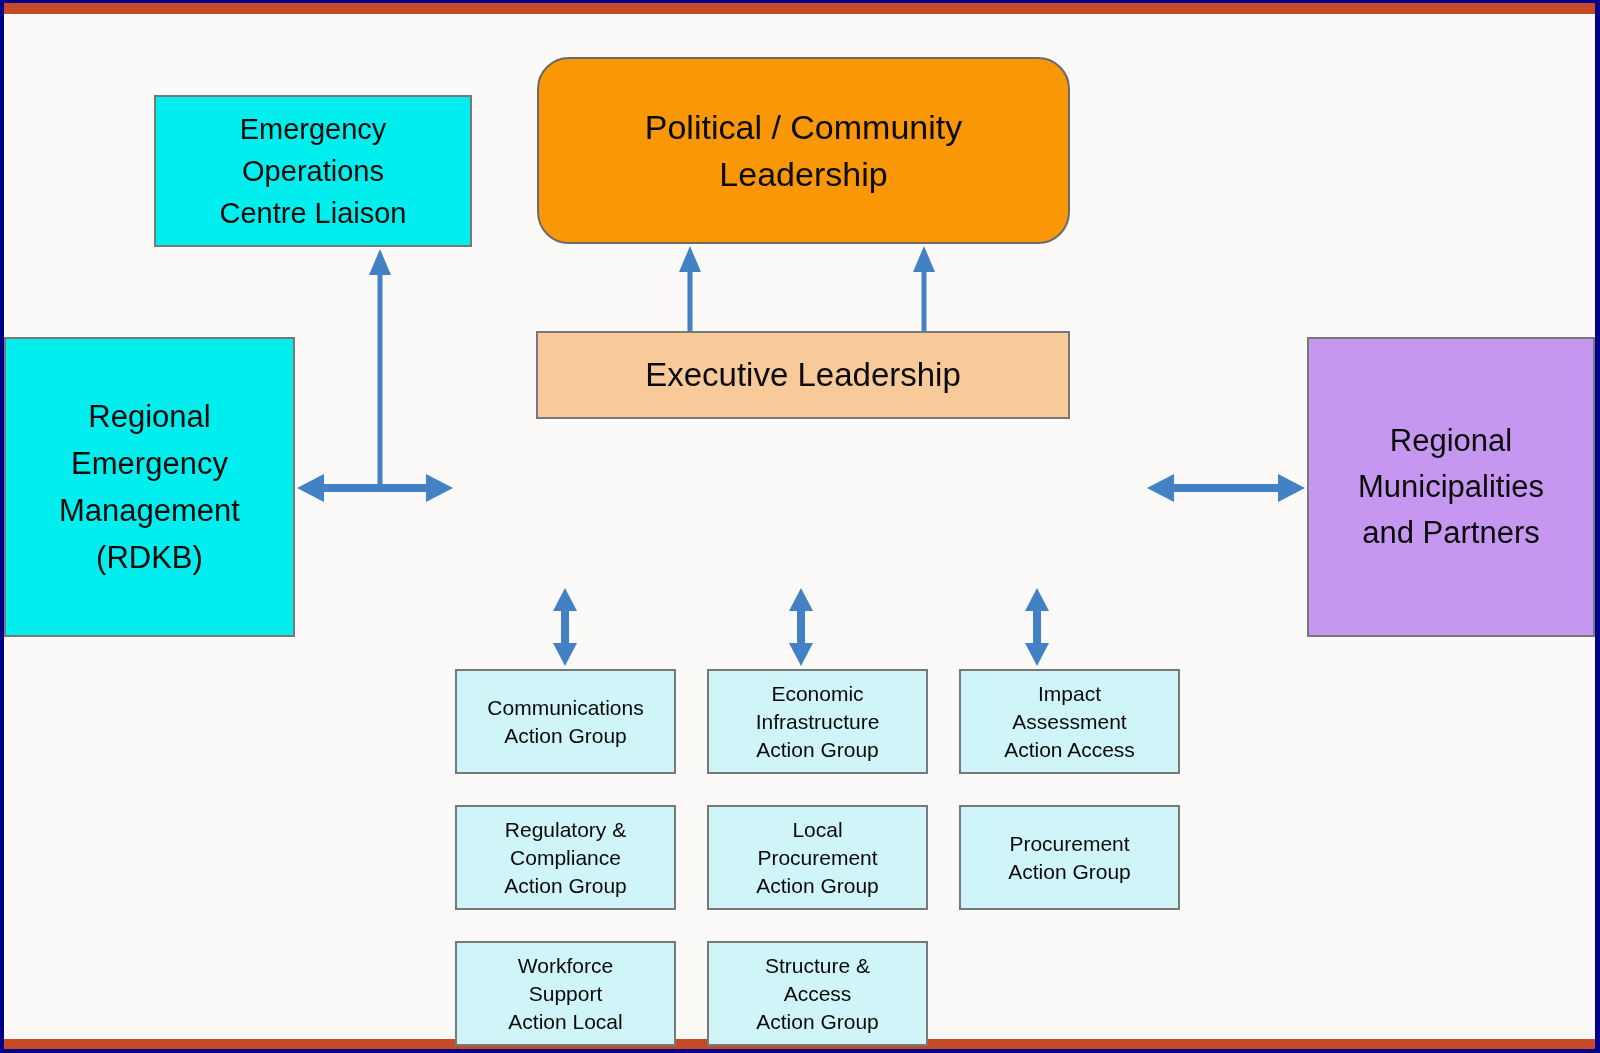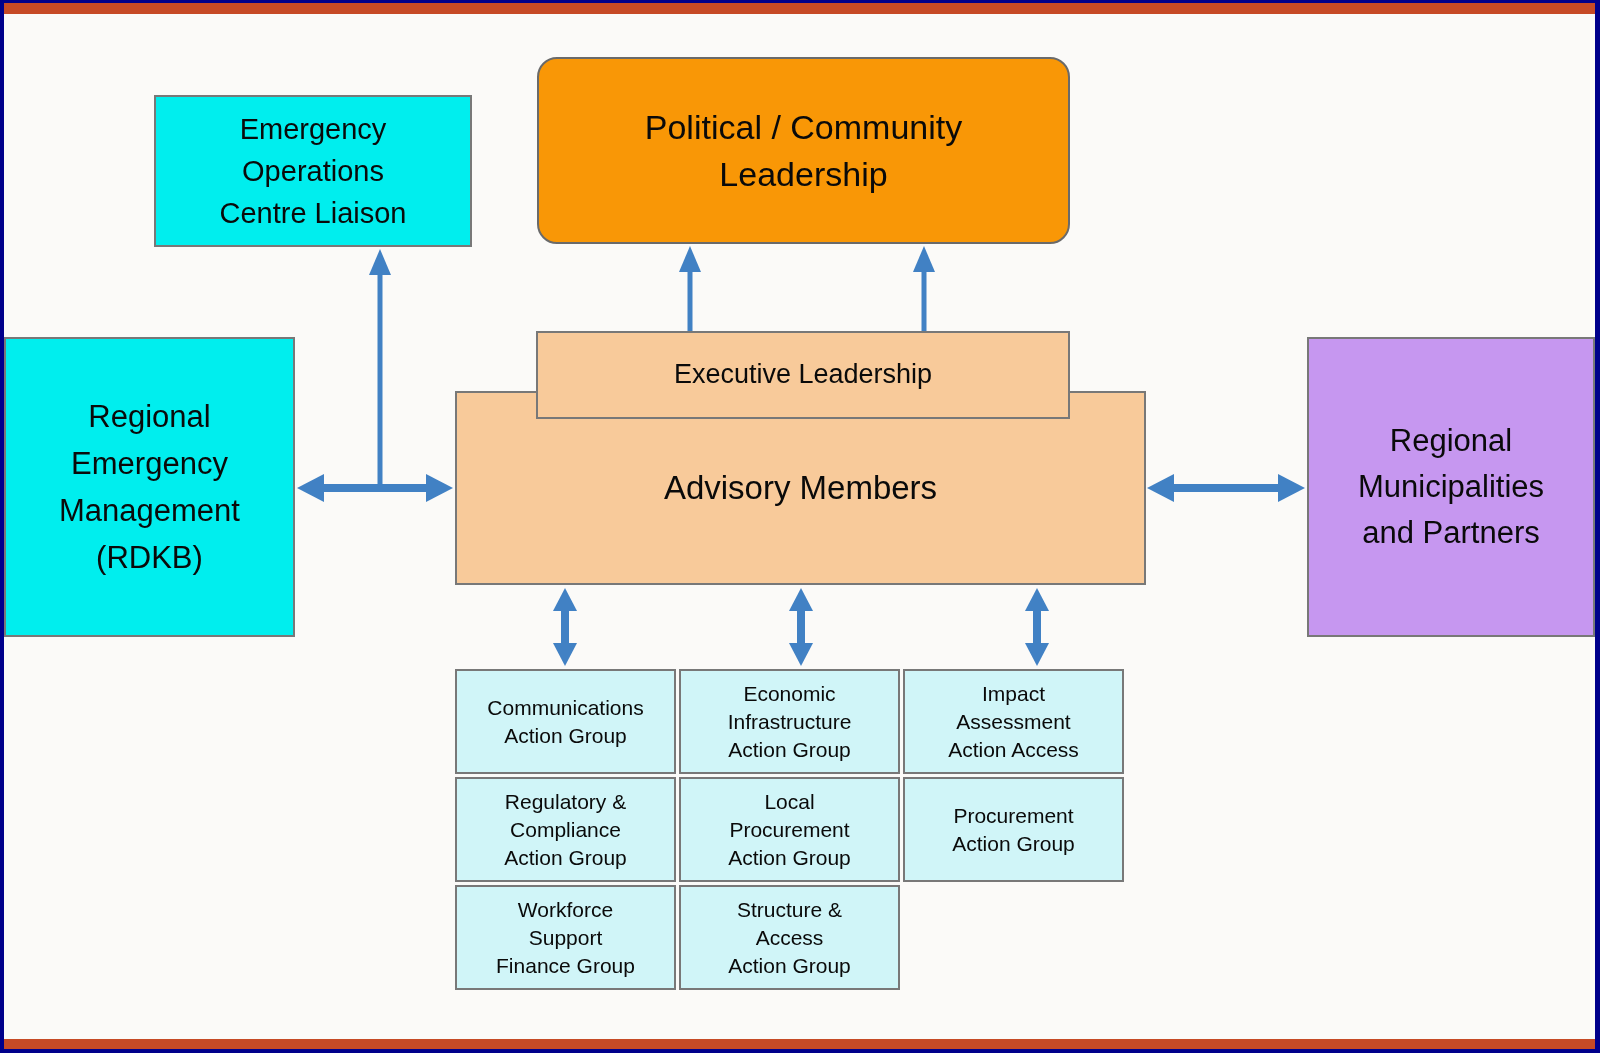--- a/index.html
+++ b/index.html
@@ -22,32 +22,32 @@
   .node{
     position:absolute;
     display:flex;align-items:center;justify-content:center;
     text-align:center;
     white-space:pre-line;
     border:2px solid var(--bordergray,#787878);
     box-sizing:border-box;
     line-height:1.45;
   }
   .node-eoc{left:154px;top:95px;width:318px;height:152px;background:var(--cyan,#00EEEE);font-size:29px;line-height:42px;}
-  .node-political{left:537px;top:57px;width:533px;height:187px;background:var(--orange,#F99706);border-radius:20px;font-size:34px;line-height:47px;border-color:#6a6a6a;}
-  .node-exec{left:536px;top:331px;width:534px;height:88px;background:var(--peach,#F8CA9A);font-size:27px;z-index:3;}
+  .node-political{left:537px;top:57px;width:533px;height:187px;background:var(--orange,#F99706);border-radius:32px;font-size:34px;line-height:47px;border-color:#6a6a6a;}
+  .node-exec{left:536px;top:331px;width:534px;height:88px;background:var(--peach,#F8CA9A);font-size:33px;z-index:3;}
   .node-advisory{left:455px;top:391px;width:691px;height:194px;background:var(--peach,#F8CA9A);font-size:33px;z-index:2;}
   .node-rdkb{left:4px;top:337px;width:291px;height:300px;background:var(--cyan,#00EEEE);font-size:31px;line-height:47px;}
   .node-muni{left:1307px;top:337px;width:288px;height:300px;background:var(--purple,#C697F0);font-size:31px;line-height:46px;}
 
   .action-grid{
     position:absolute;left:455px;top:669px;width:736px;height:345px;
     display:grid;
     grid-template-columns:repeat(3,221px);
     grid-template-rows:repeat(3,105px);
-    gap:3px;
+    gap:31px;
   }
   .action-box{
     background:var(--lightcyan,#D0F5F8);
     border:2px solid var(--bordergray,#787878);
     box-sizing:border-box;
     display:flex;align-items:center;justify-content:center;
     text-align:center;white-space:pre-line;
     font-size:21px;line-height:28px;
   }
   svg.connectors{position:absolute;left:0;top:0;z-index:1;}
@@ -108,21 +108,20 @@
     </g>
   </svg>
 
   <div class="node node-eoc">Emergency
 Operations
 Centre Liaison</div>
 
   <div class="node node-political">Political / Community
 Leadership</div>
 
-  <div class="node node-advisory">Advisory Members</div>
 
   <div class="node node-exec">Executive Leadership</div>
 
   <div class="node node-rdkb">Regional
 Emergency
 Management
 (RDKB)</div>
 
   <div class="node node-muni">Regional
 Municipalities
@@ -140,18 +139,18 @@
     <div class="action-box">Regulatory &amp;
 Compliance
 Action Group</div>
     <div class="action-box">Local
 Procurement
 Action Group</div>
     <div class="action-box">Procurement
 Action Group</div>
     <div class="action-box">Workforce
 Support
-Finance Group</div>
+Action Local</div>
     <div class="action-box">Structure &amp;
 Access
 Action Group</div>
   </div>
 </div>
 
 </body></html>

